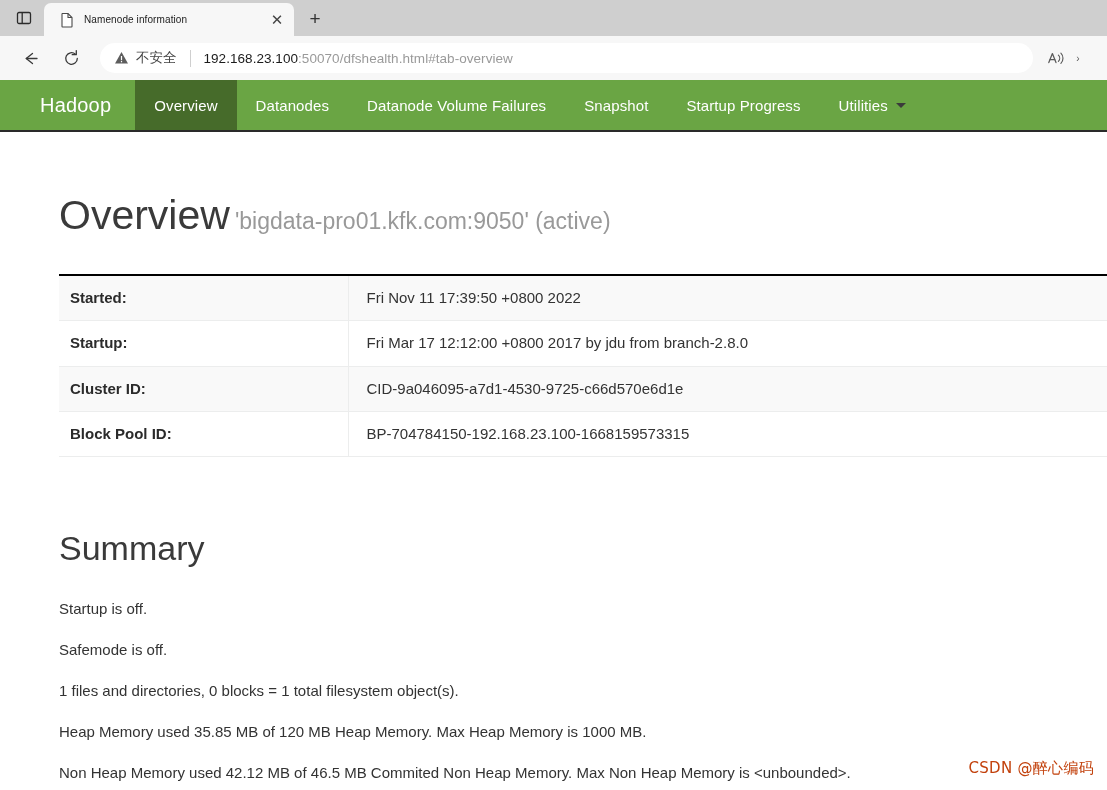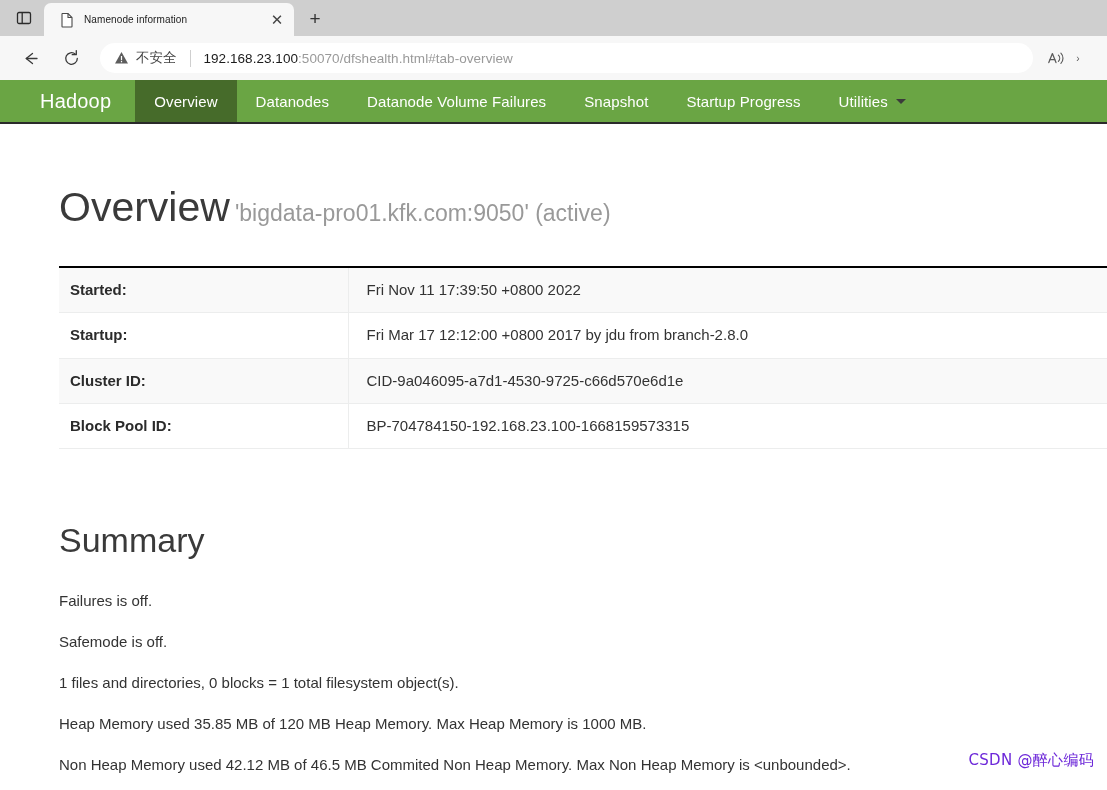--- a/index.html
+++ b/index.html
@@ -197,21 +197,21 @@
     position: absolute;
     top: 80px;
     left: 0;
     width: 1107px;
     height: 710px;
     overflow: hidden;
     background: #fff;
   }
 
   .navbar {
-    height: 44px;
+    height: 52px;
     background: #6aa544;
     border-bottom: 2px solid #2a2a2a;
     display: flex;
     align-items: stretch;
     font-family: "Liberation Sans", sans-serif;
   }
 
   .brand {
     display: flex;
     align-items: center;
@@ -310,21 +310,21 @@
     line-height: 1.2;
     white-space: nowrap;
   }
   .sumline.first { margin-top: 35px; }
 
   .watermark {
     position: absolute;
     right: 13px;
     bottom: 12px;
     font-size: 15px;
-    color: #6d28d9;
+    color: #c2410c;
     font-family: "DejaVu Sans", sans-serif;
     letter-spacing: 0.3px;
     white-space: nowrap;
   }
 </style>
 </head>
 <body>
 
 <div class="browser">
 
@@ -435,21 +435,21 @@
           </tr>
           <tr>
             <td class="key">Block Pool ID:</td>
             <td class="val">BP-704784150-192.168.23.100-1668159573315</td>
           </tr>
         </tbody>
       </table>
 
       <h2 class="summary">Summary</h2>
 
-      <div class="sumline first">Failures is off.</div>
+      <div class="sumline first">Startup is off.</div>
       <div class="sumline">Safemode is off.</div>
       <div class="sumline">1 files and directories, 0 blocks = 1 total filesystem object(s).</div>
       <div class="sumline">Heap Memory used 35.85 MB of 120 MB Heap Memory. Max Heap Memory is 1000 MB.</div>
       <div class="sumline">Non Heap Memory used 42.12 MB of 46.5 MB Commited Non Heap Memory. Max Non Heap Memory is &lt;unbounded&gt;.</div>
 
       <div class="watermark">CSDN @醉心编码</div>
     </div>
   </div>
 </div>
 

